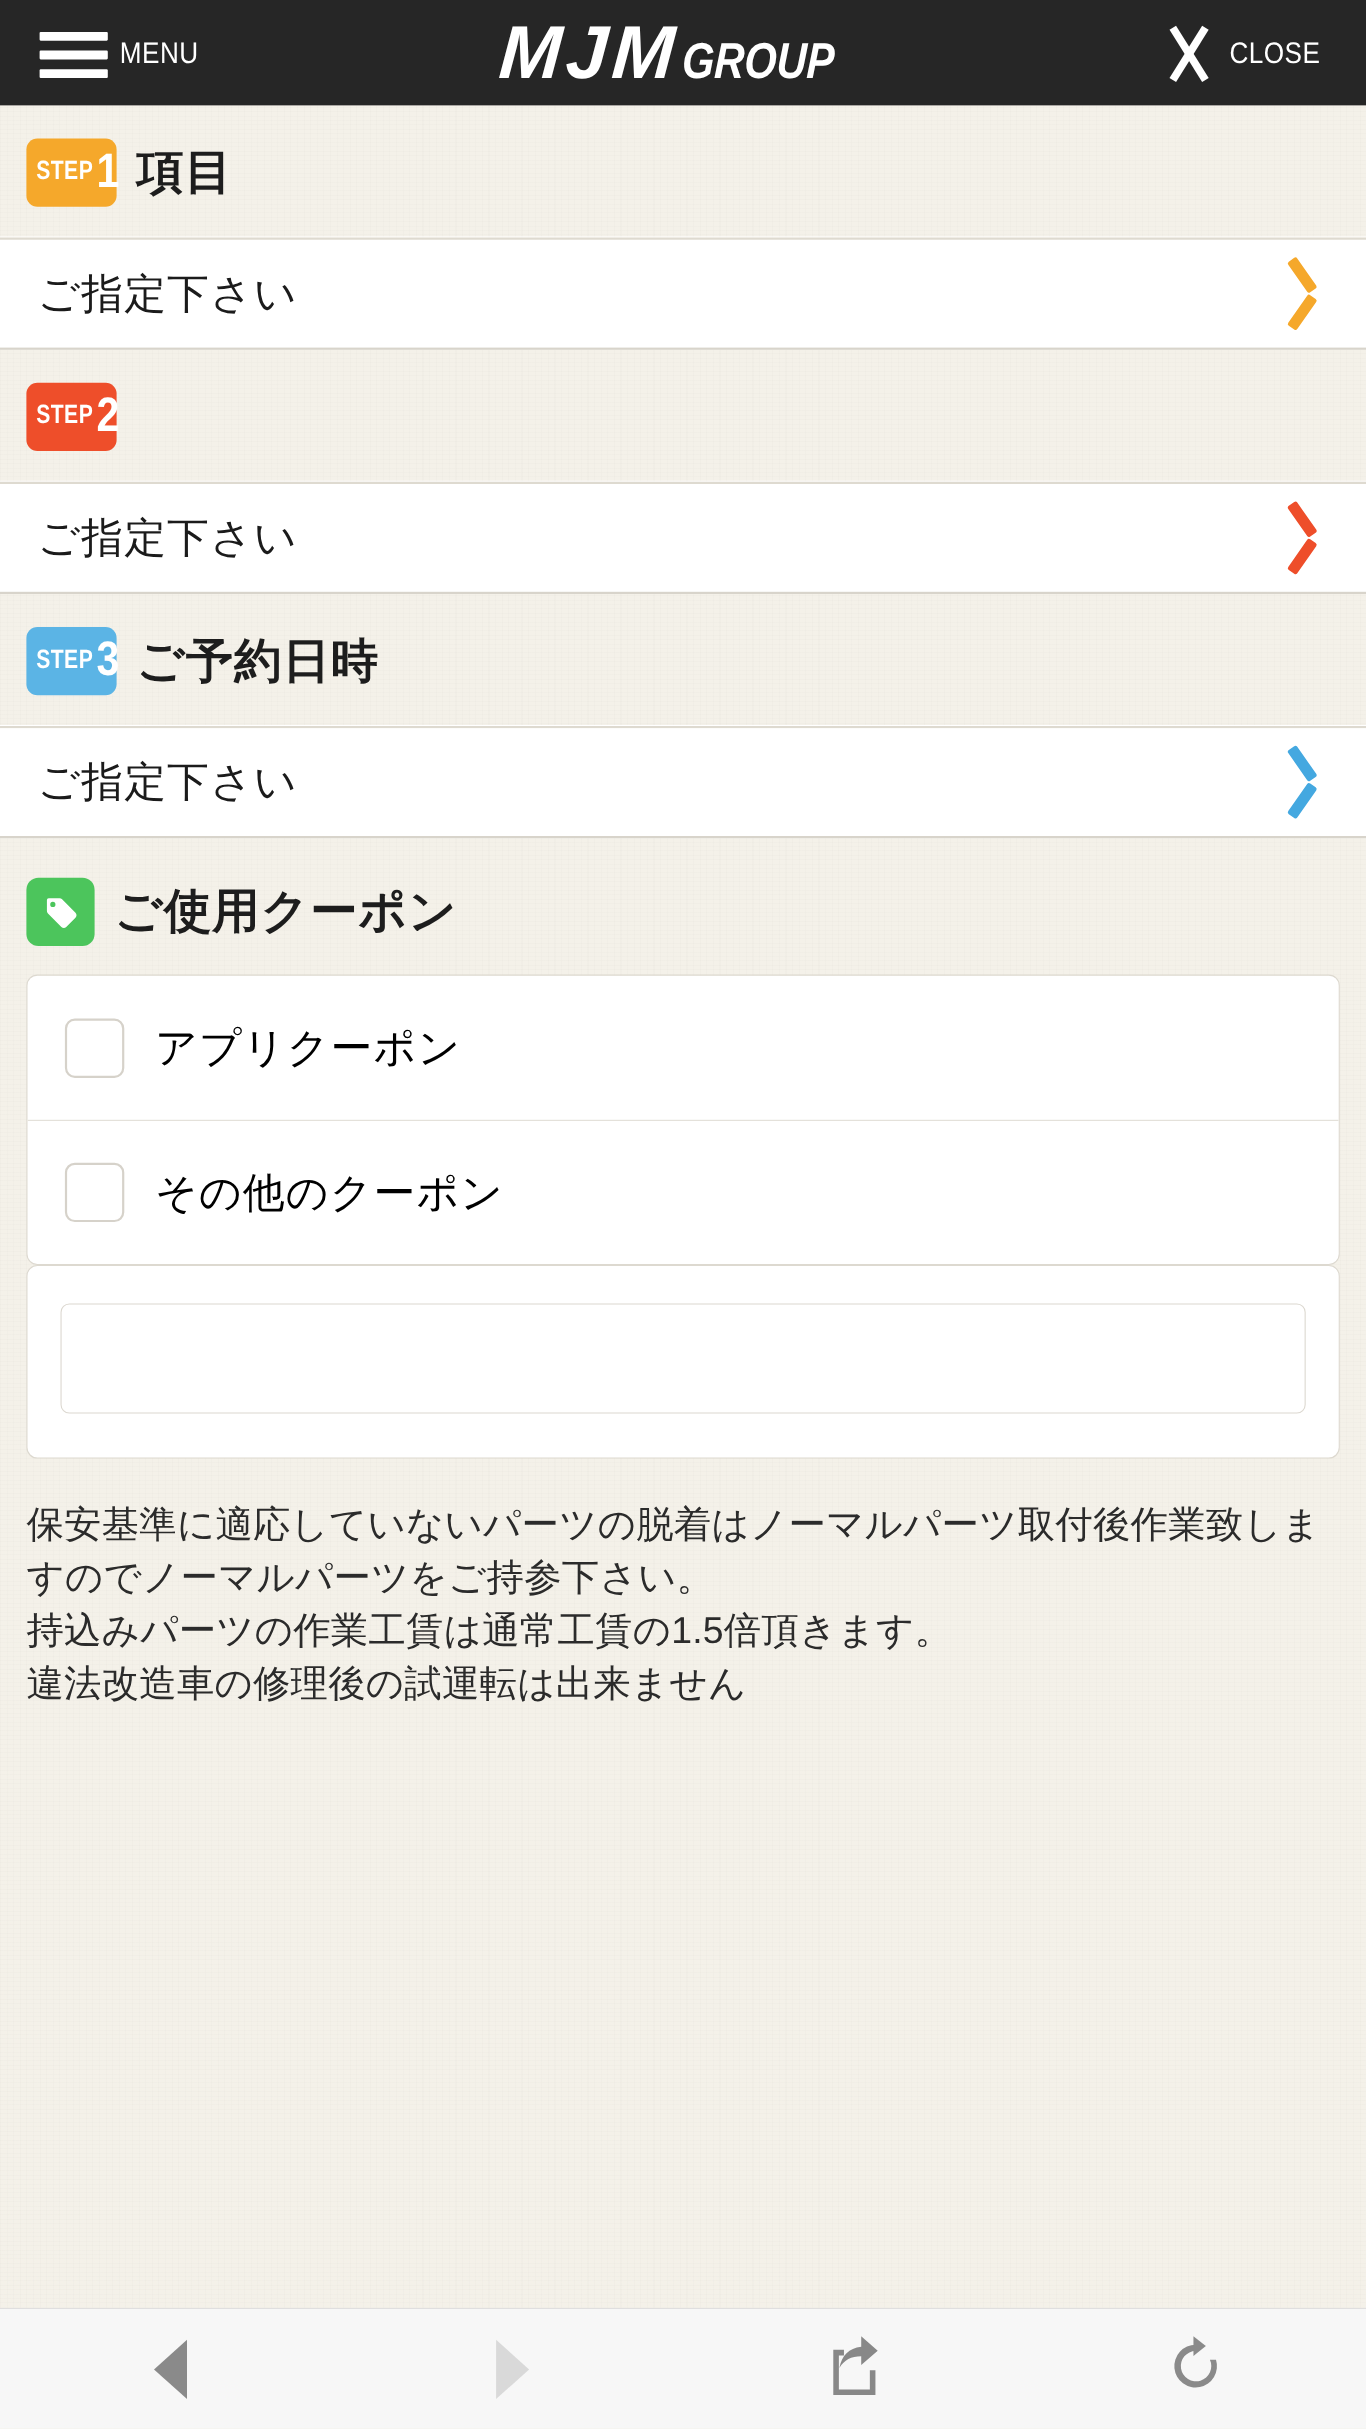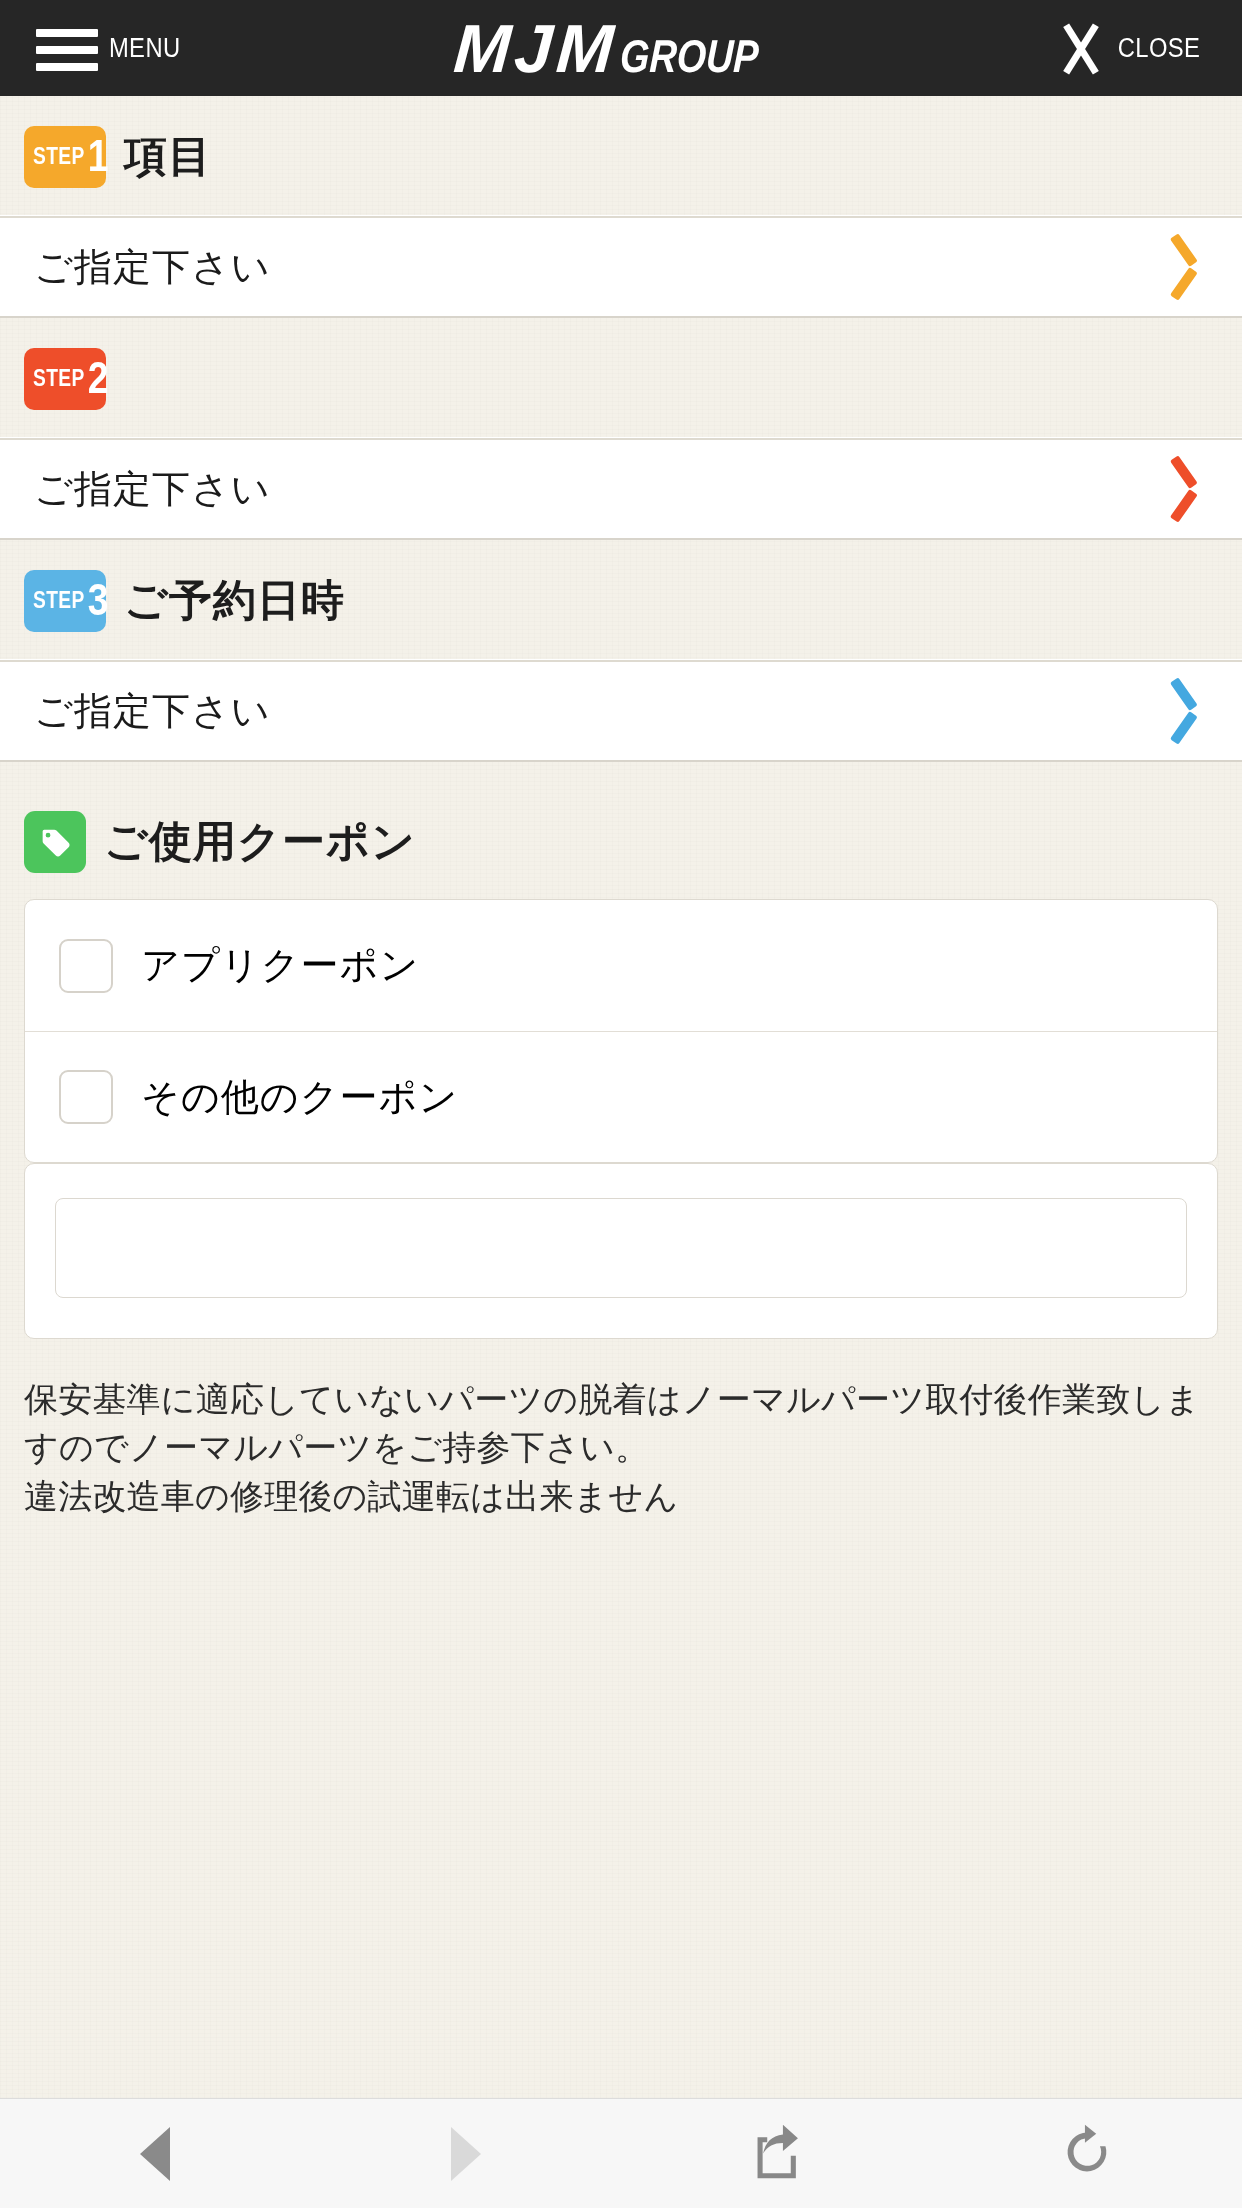--- a/index.html
+++ b/index.html
@@ -88,21 +88,21 @@
     border-bottom: 2px solid #d8d4cb;
   }
   .row-text { font-size: 38px; color: #1b1b1b; letter-spacing: 1px; }
   .chev { width: 34px; height: 56px; position: relative; flex: 0 0 auto; margin-right: 12px;}
   .chev i { position: absolute; left: 6px; width: 10px; height: 34px; border-radius: 2px; }
   .chev i:first-child { top: 0; transform: rotate(-35deg); transform-origin: top left; }
   .chev i:last-child { bottom: 0; transform: rotate(35deg); transform-origin: bottom left; }
 
   
   .coupon-head {
-    padding: 49px 24px 26px 24px;
+    padding: 36px 24px 26px 24px;
     display: flex; align-items: center; gap: 18px;
   }
   .tag-icon {
     width: 62px; height: 62px; border-radius: 11px; background: #4cc55c;
     display: flex; align-items: center; justify-content: center; flex: 0 0 auto;
   }
   .coupon-card {
     margin: 0 24px; background: #fff; border: 1px solid #ddd9d0;
     border-radius: 10px; overflow: hidden;
   }
@@ -243,20 +243,21 @@
         <span class="coupon-label">その他のクーポン</span>
       </div>
     </div>
 
     <div class="free-card">
       <input class="free-input" type="text" placeholder="" style="">
     </div>
 
     <div class="notice">
       <div>保安基準に適応していないパーツの脱着はノーマルパーツ取付後作業致しますのでノーマルパーツをご持参下さい。</div>
+      <div>持込みパーツの作業工賃は通常工賃の1.5倍頂きます。</div>
       <div>違法改造車の修理後の試運転は出来ません</div>
     </div>
 
   </div>
 
   <div class="toolbar">
     <div class="tb-btn">
       <span class="tri back"></span>
     </div>
     <div class="tb-btn">

